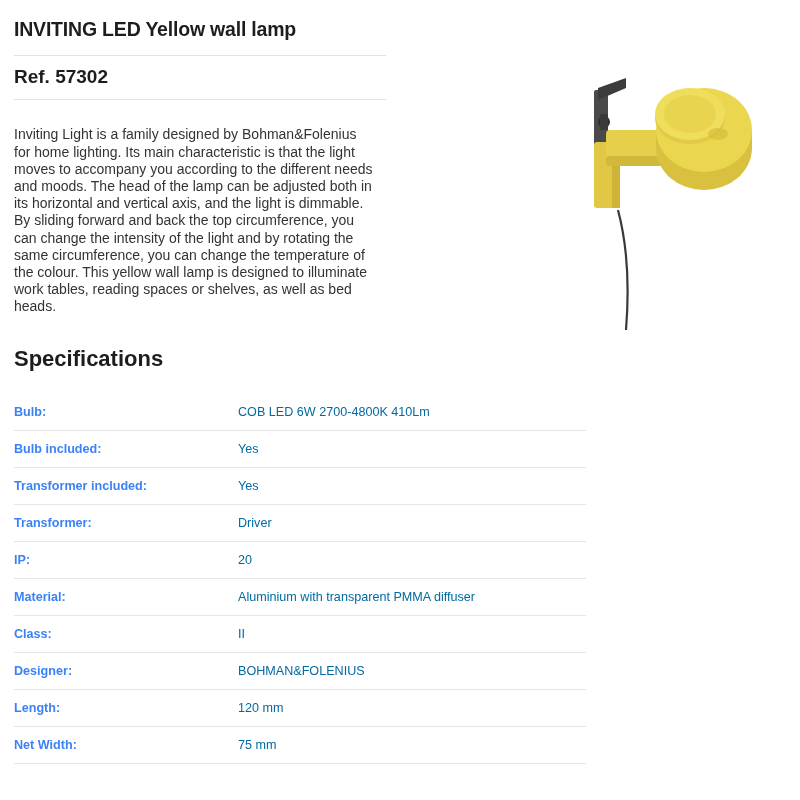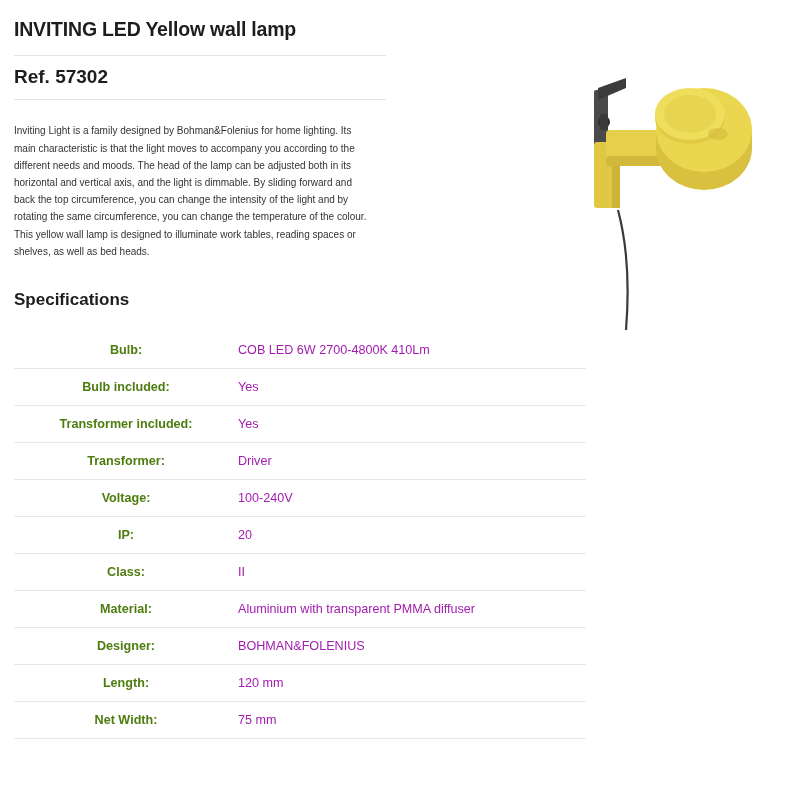--- a/index.html
+++ b/index.html
@@ -37,28 +37,28 @@
     border-bottom: 1px solid #e2e2e2;
     width: 372px;
   }
   .ref-line {
     font-size: 19px;
     font-weight: bold;
     color: #1d1d1d;
     padding: 10px 0 11px 0;
   }
   .description {
-    font-size: 10px;
+    font-size: 14px;
     line-height: 17.2px;
     color: #333333;
     padding: 12px 0 0 0;
     width: 360px;
   }
   .spec-heading {
-    font-size: 17px;
+    font-size: 22px;
     font-weight: bold;
     color: #1d1d1d;
     margin: 30px 0 0 0;
   }
   .spec-table {
     margin-top: 22px;
     width: 572px;
     border-collapse: collapse;
   }
   .spec-table tr {
@@ -66,26 +66,25 @@
   }
   .spec-table td {
     padding: 10px 0 10px 0;
     vertical-align: top;
     font-size: 12.6px;
     line-height: 16px;
   }
   .spec-label {
     width: 224px;
     font-weight: bold;
-    color: #4d7c0f;
+    color: #3b82f6;
     padding-left: 0;
-    text-align: center;
   }
   .spec-value {
-    color: #a21caf;
+    color: #0369a1;
     padding-left: 0;
   }
   
   .product-image {
     position: absolute;
     right: 18px;
     top: 30px;
     width: 260px;
     height: 300px;
   }
@@ -120,34 +119,30 @@
       </tr>
       <tr>
         <td class="spec-label">Transformer included:</td>
         <td class="spec-value">Yes</td>
       </tr>
       <tr>
         <td class="spec-label">Transformer:</td>
         <td class="spec-value">Driver</td>
       </tr>
       <tr>
-        <td class="spec-label">Voltage:</td>
-        <td class="spec-value">100-240V</td>
-      </tr>
-      <tr>
         <td class="spec-label">IP:</td>
         <td class="spec-value">20</td>
       </tr>
       <tr>
+        <td class="spec-label">Material:</td>
+        <td class="spec-value">Aluminium with transparent PMMA diffuser</td>
+      </tr>
+      <tr>
         <td class="spec-label">Class:</td>
         <td class="spec-value">II</td>
-      </tr>
-      <tr>
-        <td class="spec-label">Material:</td>
-        <td class="spec-value">Aluminium with transparent PMMA diffuser</td>
       </tr>
       <tr>
         <td class="spec-label">Designer:</td>
         <td class="spec-value">BOHMAN&amp;FOLENIUS</td>
       </tr>
       <tr>
         <td class="spec-label">Length:</td>
         <td class="spec-value">120 mm</td>
       </tr>
       <tr>

